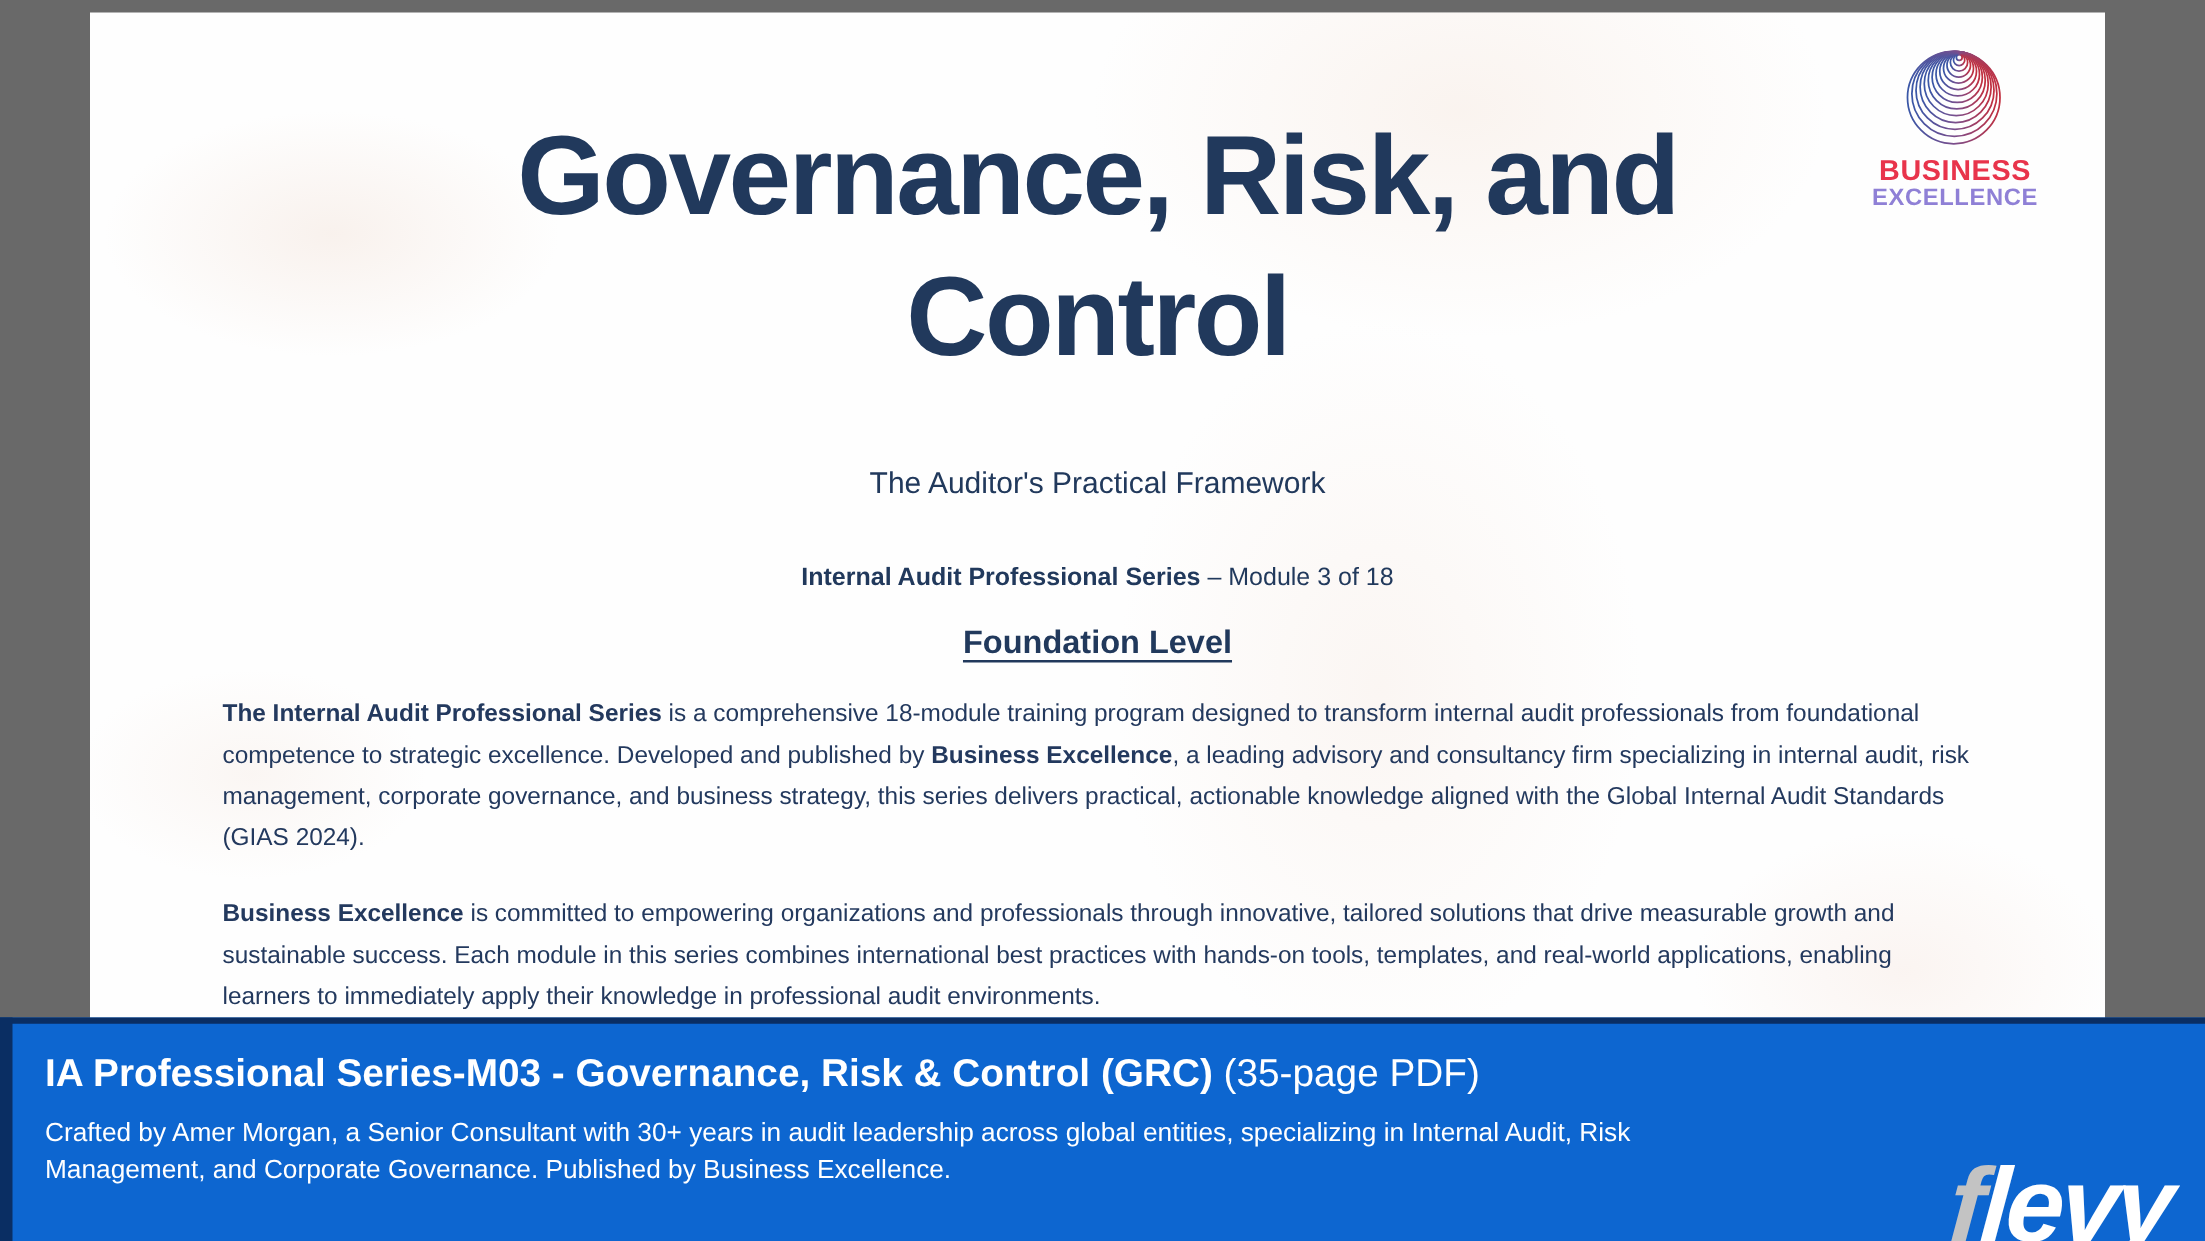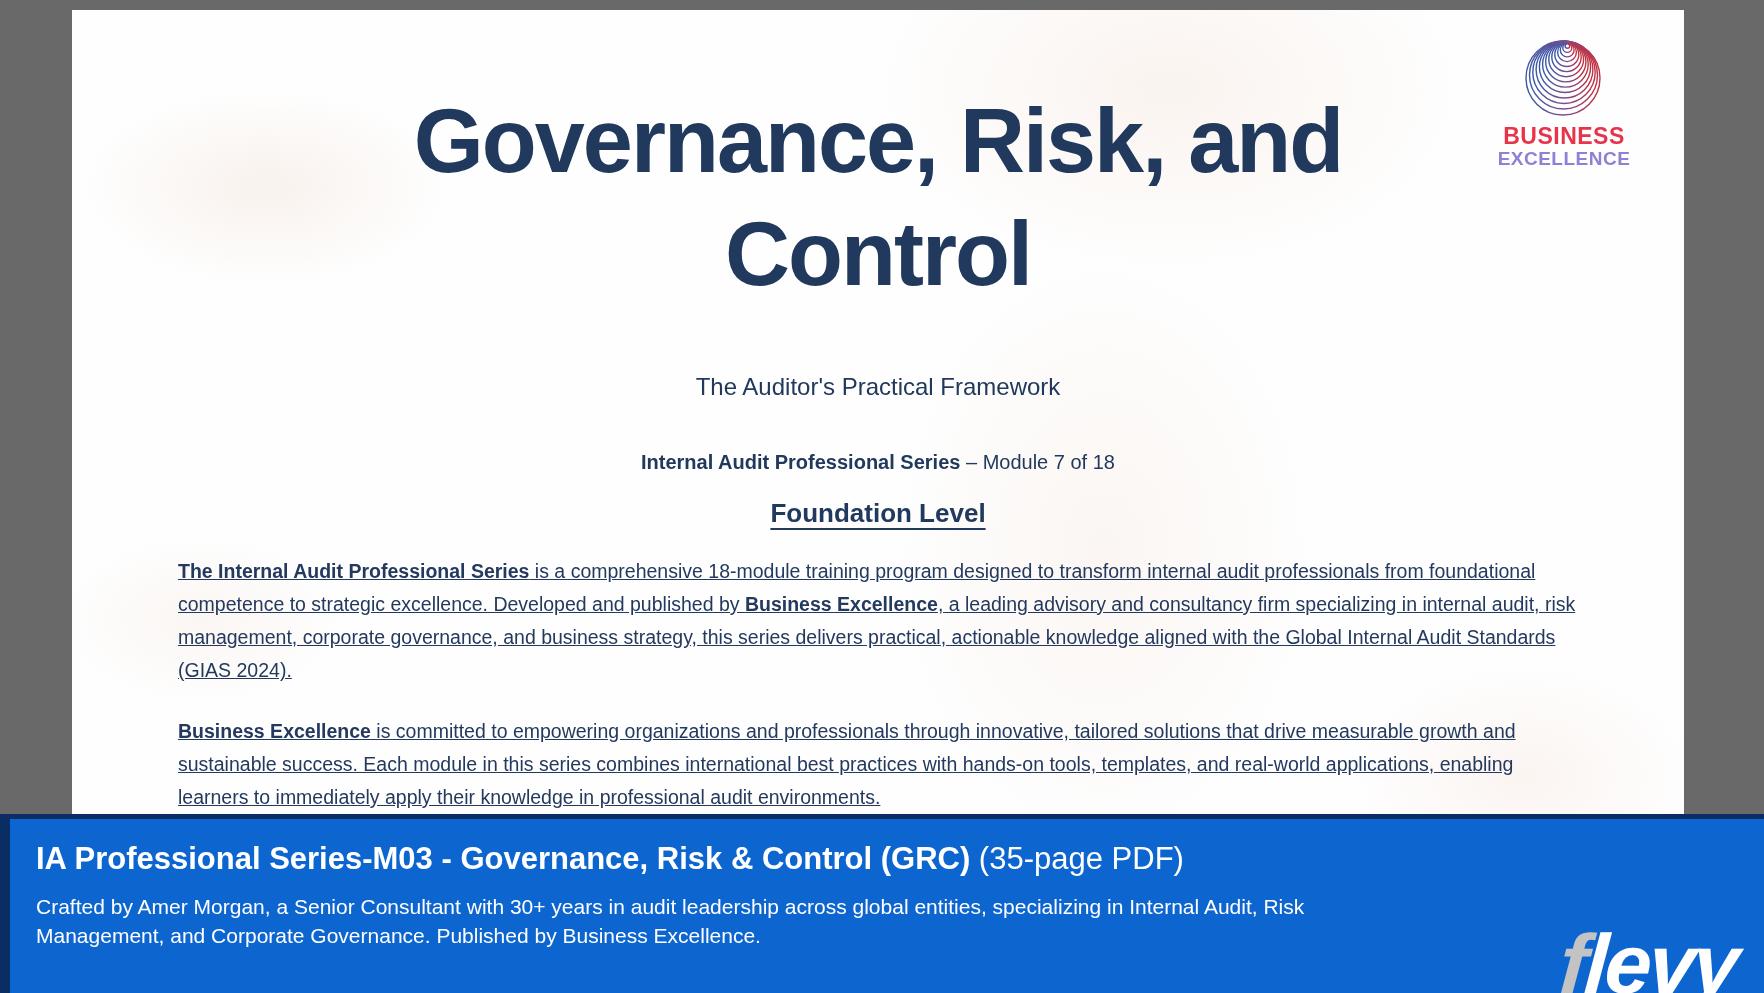--- a/index.html
+++ b/index.html
@@ -41,21 +41,21 @@
   .doc-subtitle { margin-top:62px; font-size:24px; font-weight:400; color:#21395c; }
   .doc-series   { margin-top:50px; font-size:20px; color:#21395c; }
   .doc-series .b { font-weight:700; }
   .doc-level {
     margin-top:24px; font-size:26px; font-weight:700; color:#21395c;
     text-decoration:underline; text-underline-offset:6px; text-decoration-thickness:2px;
     display:inline-block;
   }
   .doc-body {
     margin:26px auto 0 auto; width:1400px; text-align:left;
-    font-size:19.5px; line-height:33px; color:#23395e;text-decoration:underline;
+    font-size:19.5px; line-height:33px; color:#23395e;
   }
   .doc-body p + p { margin-top:28px; }
   .doc-body .b { font-weight:700; }
 
   
   .banner {
     position:absolute; left:0; top:814px; width:1764px; height:210px;
     background:#0d66d0;
     border-top:5px solid #0a2e63;
     border-left:10px solid #0a2e63;
@@ -112,21 +112,21 @@
   </div>
 
   <div class="cover">
     <h1 class="doc-title">
         <span>Governance, Risk, and</span>
         <span>Control</span>
       </h1>
 
     <div class="doc-subtitle">The Auditor's Practical Framework</div>
 
-    <div class="doc-series"><span class="b">Internal Audit Professional Series</span><span> – Module 7 of 18</span></div>
+    <div class="doc-series"><span class="b">Internal Audit Professional Series</span><span> – Module 3 of 18</span></div>
 
     <div>
       <span class="doc-level">Foundation Level</span>
     </div>
 
     <div class="doc-body">
       <p><span class="b">The Internal Audit Professional Series</span><span> is a comprehensive 18-module training program designed to transform internal audit professionals from foundational competence to strategic excellence. Developed and published by </span><span class="b">Business Excellence</span><span>, a leading advisory and consultancy firm specializing in internal audit, risk management, corporate governance, and business strategy, this series delivers practical, actionable knowledge aligned with the Global Internal Audit Standards (GIAS 2024).</span></p>
       <p><span class="b">Business Excellence</span><span> is committed to empowering organizations and professionals through innovative, tailored solutions that drive measurable growth and sustainable success. Each module in this series combines international best practices with hands-on tools, templates, and real-world applications, enabling learners to immediately apply their knowledge in professional audit environments.</span></p>
     </div>
   </div>

